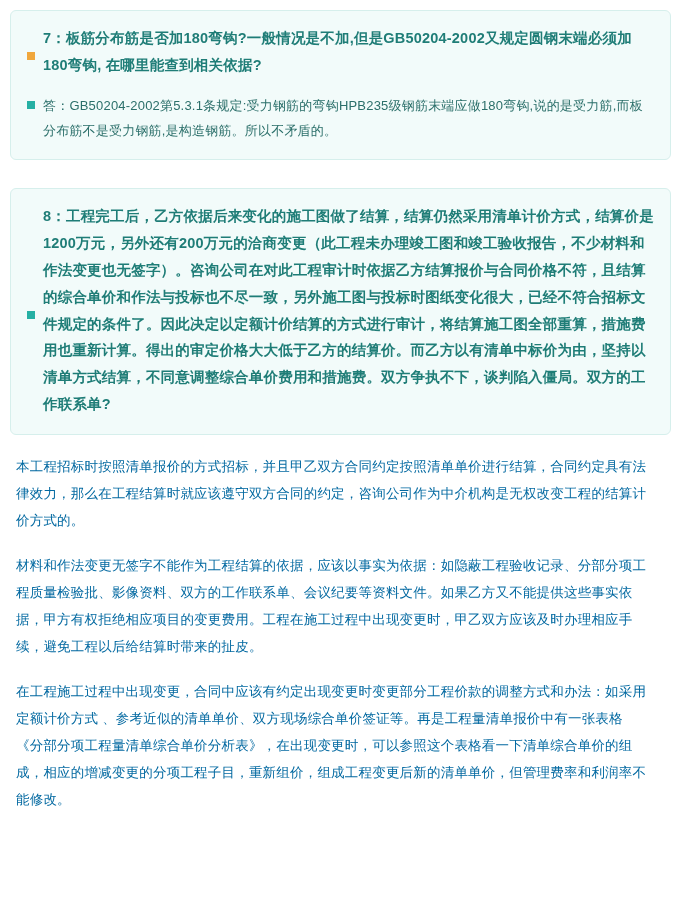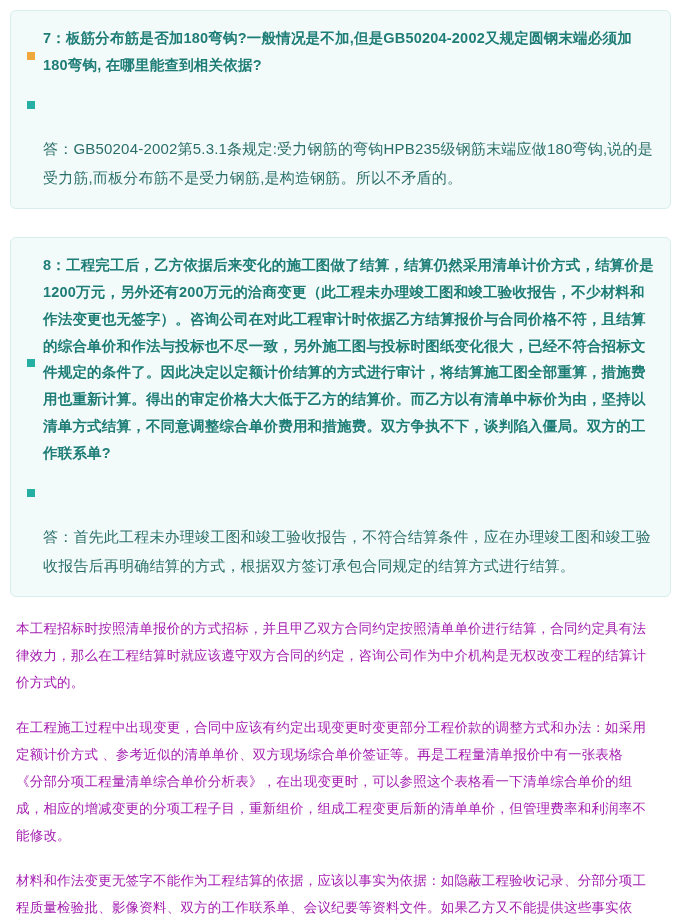--- a/index.html
+++ b/index.html
@@ -44,33 +44,32 @@
     color: #1f7d77;
     line-height: 1.85;
     letter-spacing: 0.2px;
   }
   .arow {
     display: flex;
     align-items: flex-start;
     margin-top: 14px;
   }
   .atext {
-    font-size: 15px;
+    font-size: 13px;
     color: #2b6f6a;
     line-height: 1.95;
     letter-spacing: 0.2px;
-    margin-top: 41px;
   }
   .alabel {
     font-weight: normal;
     color: #2b6f6a;
   }
   .body-para {
     font-size: 13.5px;
-    color: #a21caf;
+    color: #0369a1;
     line-height: 2.0;
     margin: 18px 32px 0 16px;
     letter-spacing: 0.2px;
   }
   .spacer-bottom { height: 22px; }
 </style>
 </head>
 <body>
 
 <div class="page">
@@ -84,24 +83,20 @@
       <span class="bullet teal"></span>
       <div class="atext"><span class="alabel">答：</span><span>GB50204-2002第5.3.1条规定:受力钢筋的弯钩HPB235级钢筋末端应做180弯钩,说的是受力筋,而板分布筋不是受力钢筋,是构造钢筋。所以不矛盾的。</span></div>
     </div>
   </div>
 
   <div class="card second">
     <div class="qrow">
       <span class="bullet teal"></span>
       <div class="qtext"><span>8：</span><span>工程完工后，乙方依据后来变化的施工图做了结算，结算仍然采用清单计价方式，结算价是1200万元，另外还有200万元的洽商变更（此工程未办理竣工图和竣工验收报告，不少材料和作法变更也无签字）。咨询公司在对此工程审计时依据乙方结算报价与合同价格不符，且结算的综合单价和作法与投标也不尽一致，另外施工图与投标时图纸变化很大，已经不符合招标文件规定的条件了。因此决定以定额计价结算的方式进行审计，将结算施工图全部重算，措施费用也重新计算。得出的审定价格大大低于乙方的结算价。而乙方以有清单中标价为由，坚持以清单方式结算，不同意调整综合单价费用和措施费。双方争执不下，谈判陷入僵局。双方的工作联系单?</span></div>
     </div>
-    <div class="arow">
-      <span class="bullet teal"></span>
-      <div class="atext"><span class="alabel">答：</span><span>首先此工程未办理竣工图和竣工验收报告，不符合结算条件，应在办理竣工图和竣工验收报告后再明确结算的方式，根据双方签订承包合同规定的结算方式进行结算。</span></div>
-    </div>
   </div>
 
   <p class="body-para">本工程招标时按照清单报价的方式招标，并且甲乙双方合同约定按照清单单价进行结算，合同约定具有法律效力，那么在工程结算时就应该遵守双方合同的约定，咨询公司作为中介机构是无权改变工程的结算计价方式的。</p>
+  <p class="body-para">材料和作法变更无签字不能作为工程结算的依据，应该以事实为依据：如隐蔽工程验收记录、分部分项工程质量检验批、影像资料、双方的工作联系单、会议纪要等资料文件。如果乙方又不能提供这些事实依据，甲方有权拒绝相应项目的变更费用。工程在施工过程中出现变更时，甲乙双方应该及时办理相应手续，避免工程以后给结算时带来的扯皮。</p>
   <p class="body-para">在工程施工过程中出现变更，合同中应该有约定出现变更时变更部分工程价款的调整方式和办法：如采用定额计价方式 、参考近似的清单单价、双方现场综合单价签证等。再是工程量清单报价中有一张表格《分部分项工程量清单综合单价分析表》，在出现变更时，可以参照这个表格看一下清单综合单价的组成，相应的增减变更的分项工程子目，重新组价，组成工程变更后新的清单单价，但管理费率和利润率不能修改。</p>
-  <p class="body-para">材料和作法变更无签字不能作为工程结算的依据，应该以事实为依据：如隐蔽工程验收记录、分部分项工程质量检验批、影像资料、双方的工作联系单、会议纪要等资料文件。如果乙方又不能提供这些事实依据，甲方有权拒绝相应项目的变更费用。工程在施工过程中出现变更时，甲乙双方应该及时办理相应手续，避免工程以后给结算时带来的扯皮。</p>
 
   <div class="spacer-bottom"></div>
 </div>
 
 </body></html>

